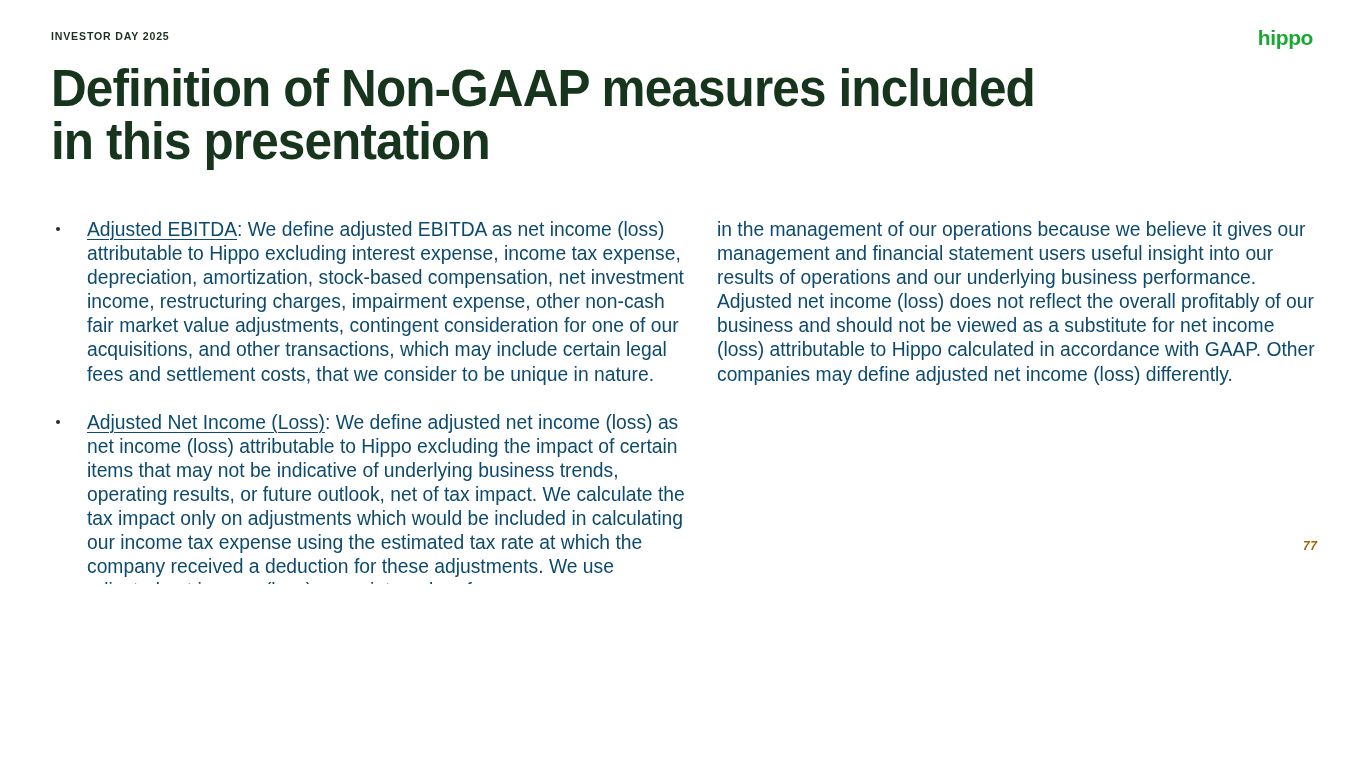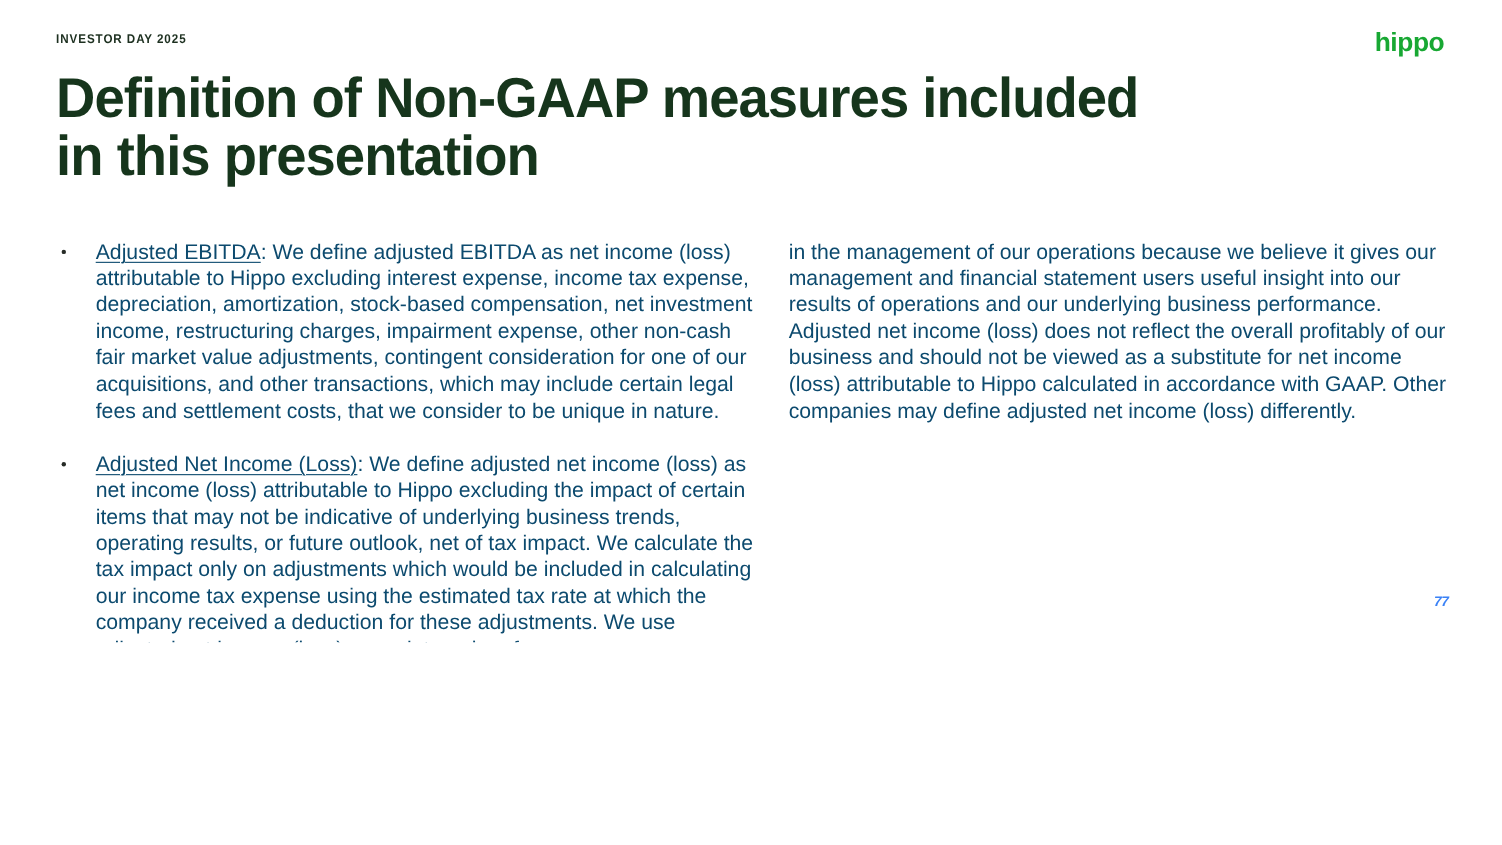--- a/index.html
+++ b/index.html
@@ -35,21 +35,21 @@
     transform: scaleX(0.92);
     transform-origin: left center;
     white-space: nowrap;
   }
 
   
   .logo {
     position: absolute;
     right: 52px;
     top: 27px;
-    font-size: 24px;
+    font-size: 21px;
     font-weight: 700;
     letter-spacing: -0.4px;
     line-height: 1;
     color: #18a833;
     font-family: "Liberation Sans", sans-serif;
   }
 
   
   .title {
     position: absolute;
@@ -114,22 +114,22 @@
   }
 
   
   .page-num {
     position: absolute;
     right: 48px;
     bottom: 30px;
     font-size: 12.5px;
     font-weight: 700;
     font-style: italic;
-    color: #3b82f6;
-    font-family: Liberation Sans, sans-serif;
+    color: #a16207;
+    font-family: Liberation Mono, monospace;
     letter-spacing: -0.3px;
   }
 </style>
 </head>
 <body>
 
 <div class="slide">
 
   <div class="eyebrow">INVESTOR DAY 2025</div>
 

